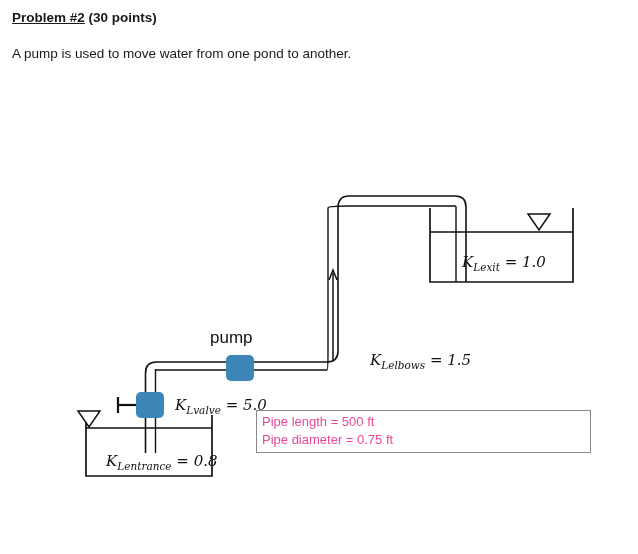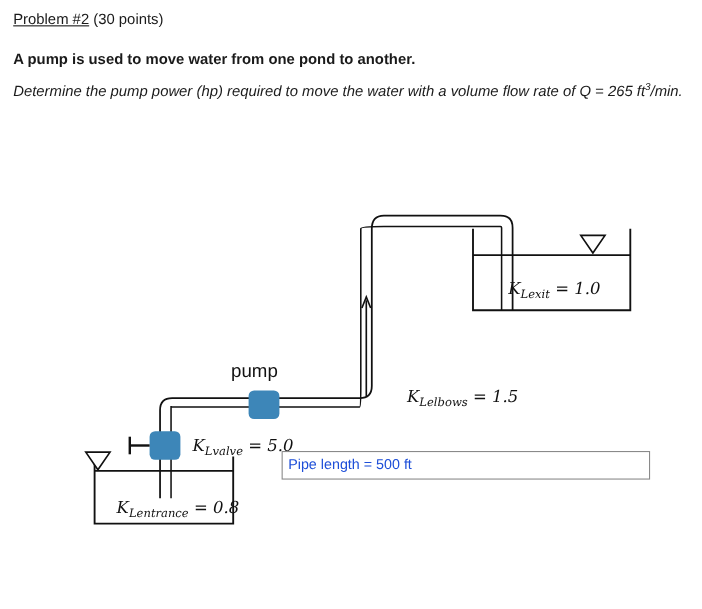--- a/index.html
+++ b/index.html
@@ -21,30 +21,30 @@
     left: 12px;
     top: 8px;
     width: 618px;
   }
 
   .prob-title {
     font-size: 13.5px;
     line-height: 20px;
     margin: 0 0 16px 0;
     white-space: nowrap;
+    font-weight: bold;
   }
   .prob-title .underlined {
     text-decoration: underline;
   }
 
   .prob-line {
     font-size: 13.5px;
     line-height: 20px;
-    margin: 0 0 4px 0;
-    font-weight: bold;
+    margin: 0 0 32px 0;
   }
 
   .prob-question {
     font-style: italic;
     font-size: 13.5px;
     line-height: 22px;
     margin: 0;
     max-width: 622px;
   }
   .prob-question .sup {
@@ -121,30 +121,29 @@
     width: 335px;
     border: 1.3px solid #8a8a8a;
     background: #ffffff;
     padding: 2px 5px 4px 5px;
     box-sizing: border-box;
   }
   #info-box .info-row {
     font-size: 13px;
     line-height: 17.5px;
     white-space: nowrap;
-    color: #1d4ed8;
+    color: #ec4899;
   }
 </style>
 </head>
 <body>
 
 <div id="problem-statement">
   <p class="prob-title"><span class="underlined">Problem #2</span><span> (30 points)</span></p>
   <p class="prob-line">A pump is used to move water from one pond to another.</p>
-  <p class="prob-question"><span>Determine the pump power (hp) required to move the water with a volume flow rate of Q = 265 ft</span><span class="sup">3</span><span>/min.</span></p>
 </div>
 
 <div id="diagram">
   <svg width="638" height="330" viewBox="0 0 638 330" xmlns="http://www.w3.org/2000/svg">
 
     <g>
       <path class="pipe-line" d="M 145.5 258 L 145.5 203 Q 145.5 192 156.5 192 L 327 192 Q 338 192 338 181 L 338 38 Q 338 26 349 26 L 455 26 Q 466 26 466 37 L 466 62"></path>
     </g>
 
     <g>
@@ -203,13 +202,14 @@
 
     <text class="k-label" x="106" y="296">
       <tspan>K</tspan><tspan class="k-sub" dy="4">Lentrance</tspan><tspan dy="-4"> = 0.8</tspan>
     </text>
 
   </svg>
 </div>
 
 <div id="info-box">
   <div class="info-row">Pipe length = 500 ft</div>
+  <div class="info-row">Pipe diameter = 0.75 ft</div>
 </div>
 
 </body></html>

